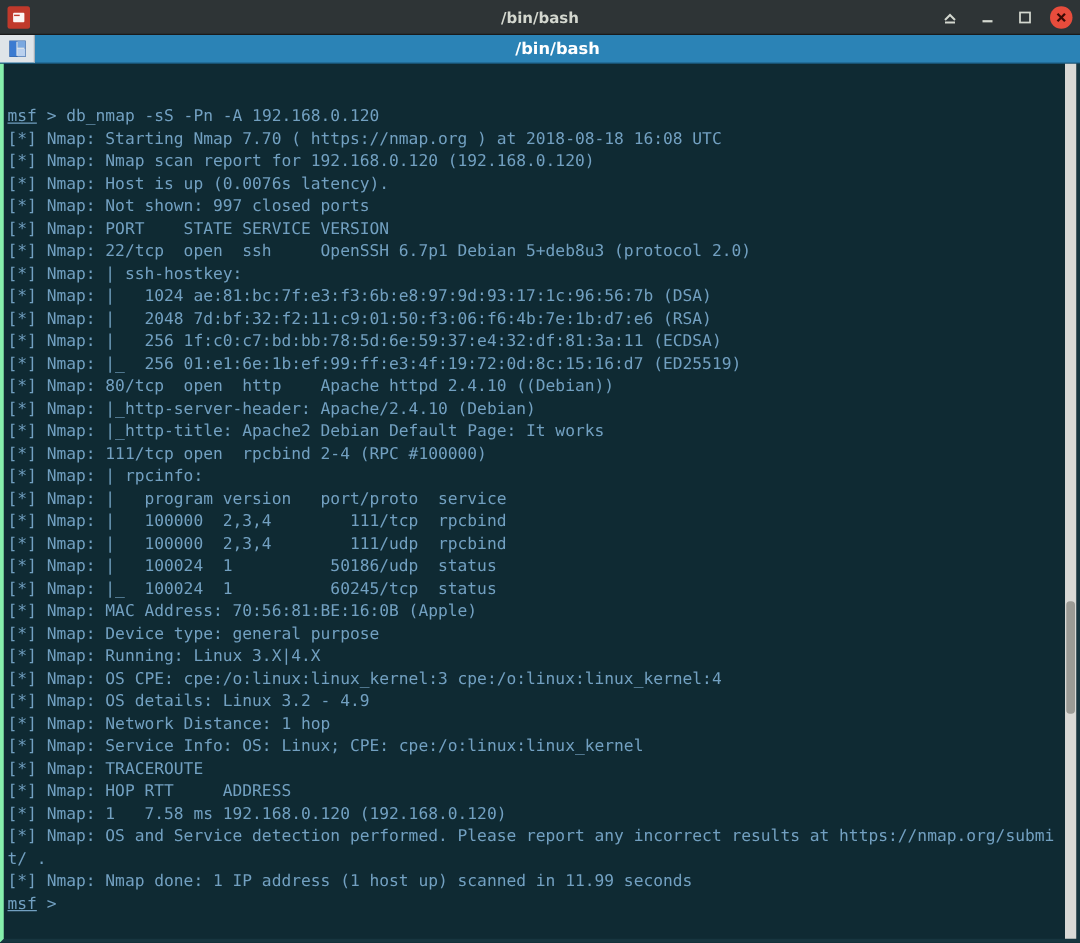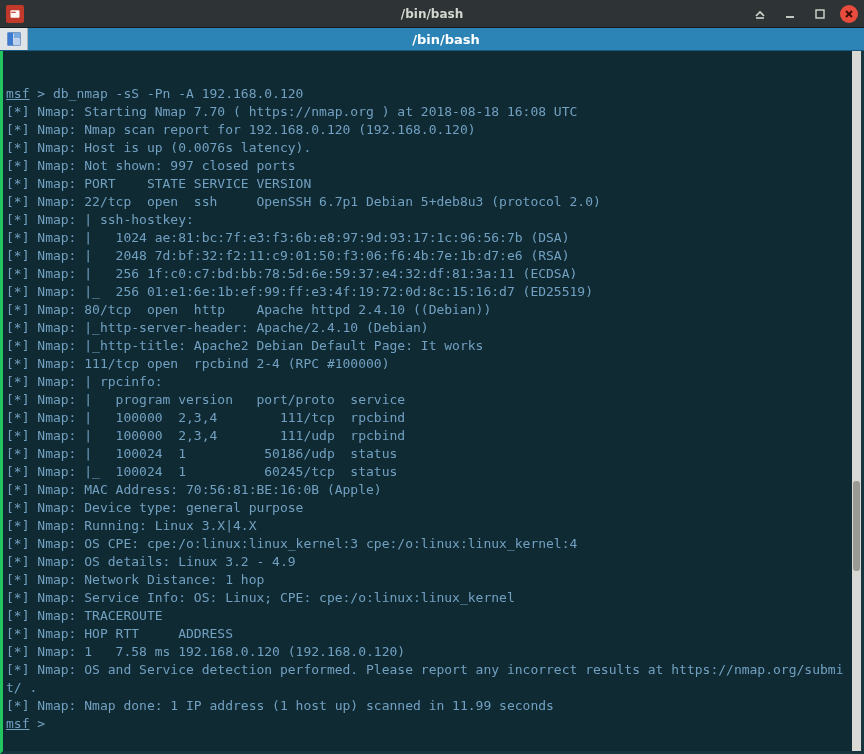--- a/index.html
+++ b/index.html
@@ -60,21 +60,21 @@
     font-family: "DejaVu Sans", sans-serif;
     font-size: 13px;
     font-weight: bold;
   }
 
   
   .terminal-wrap {
     position: relative;
     height: calc(754px - 28px - 23px);
     background: #0f2a33;
-    border-left: 3px solid #22c55e;
+    border-left: 3px solid #86efac;
     border-right: 3px solid #17353f;
     border-bottom: 3px solid #17353f;
   }
   .terminal {
     padding: 34px 3px 10px 3px;
     font-size: 13px;
     line-height: 18px;
     white-space: pre;
     color: #72a0c1;
     height: 100%;

